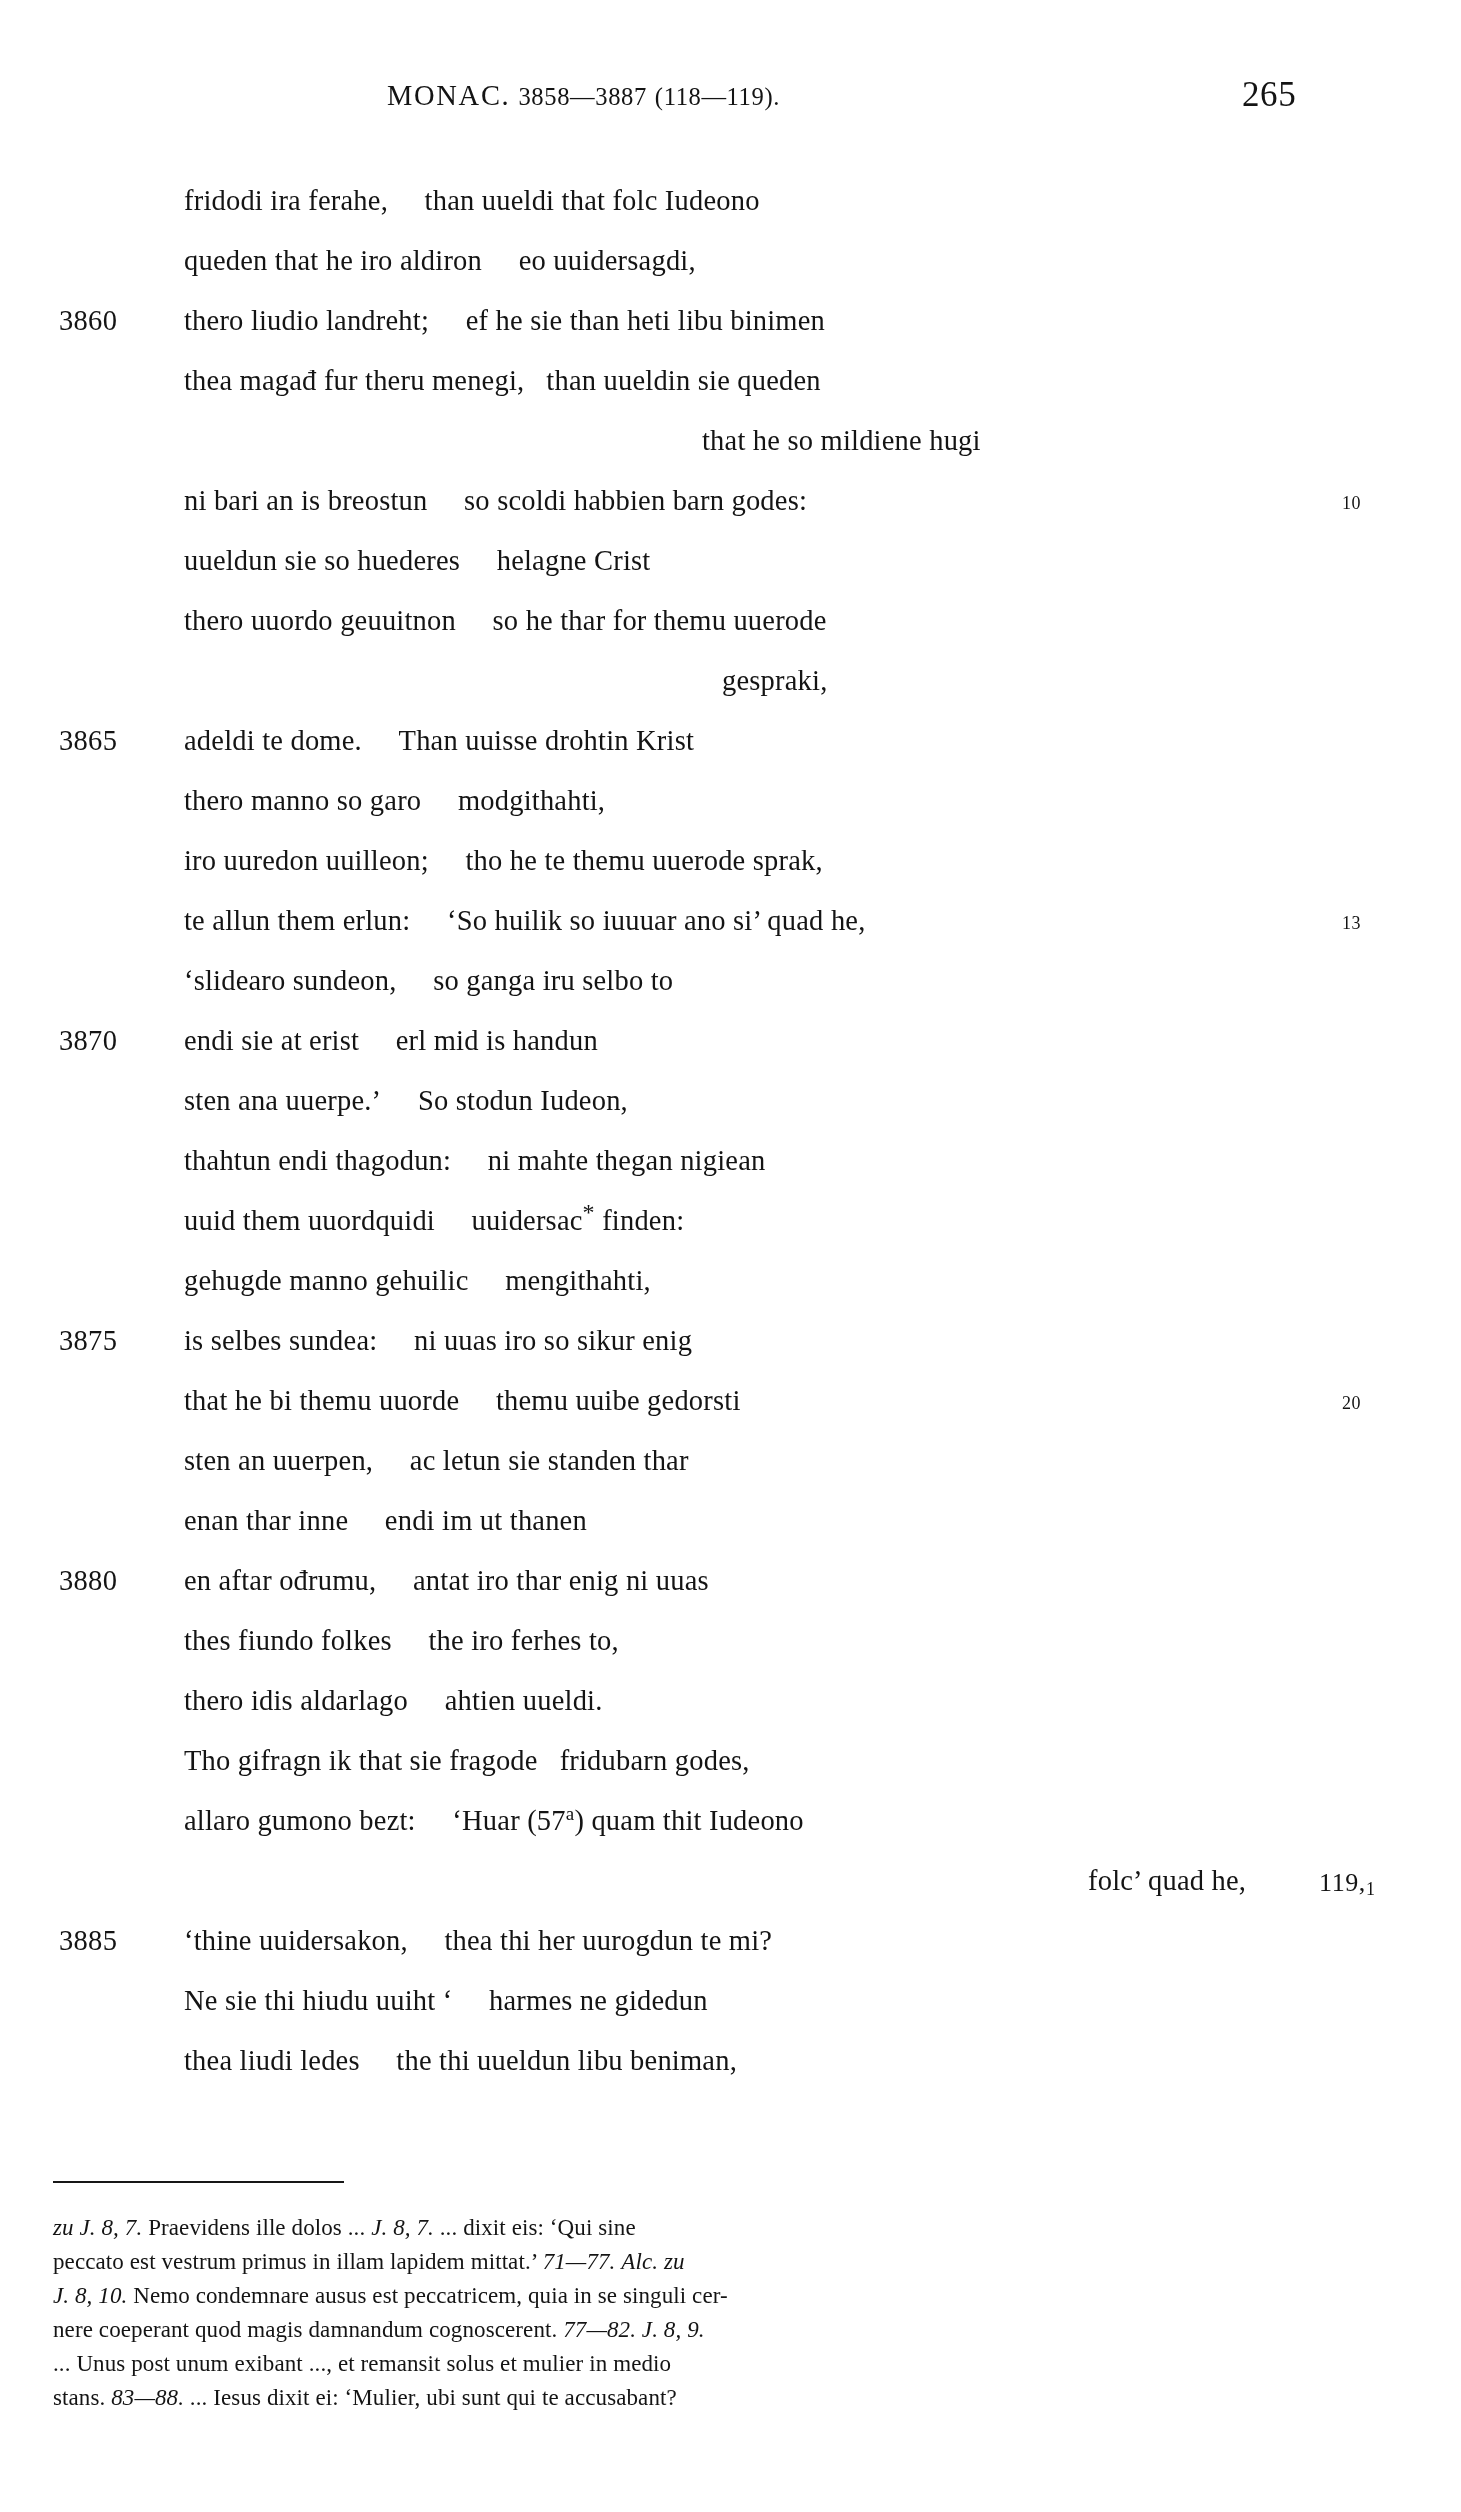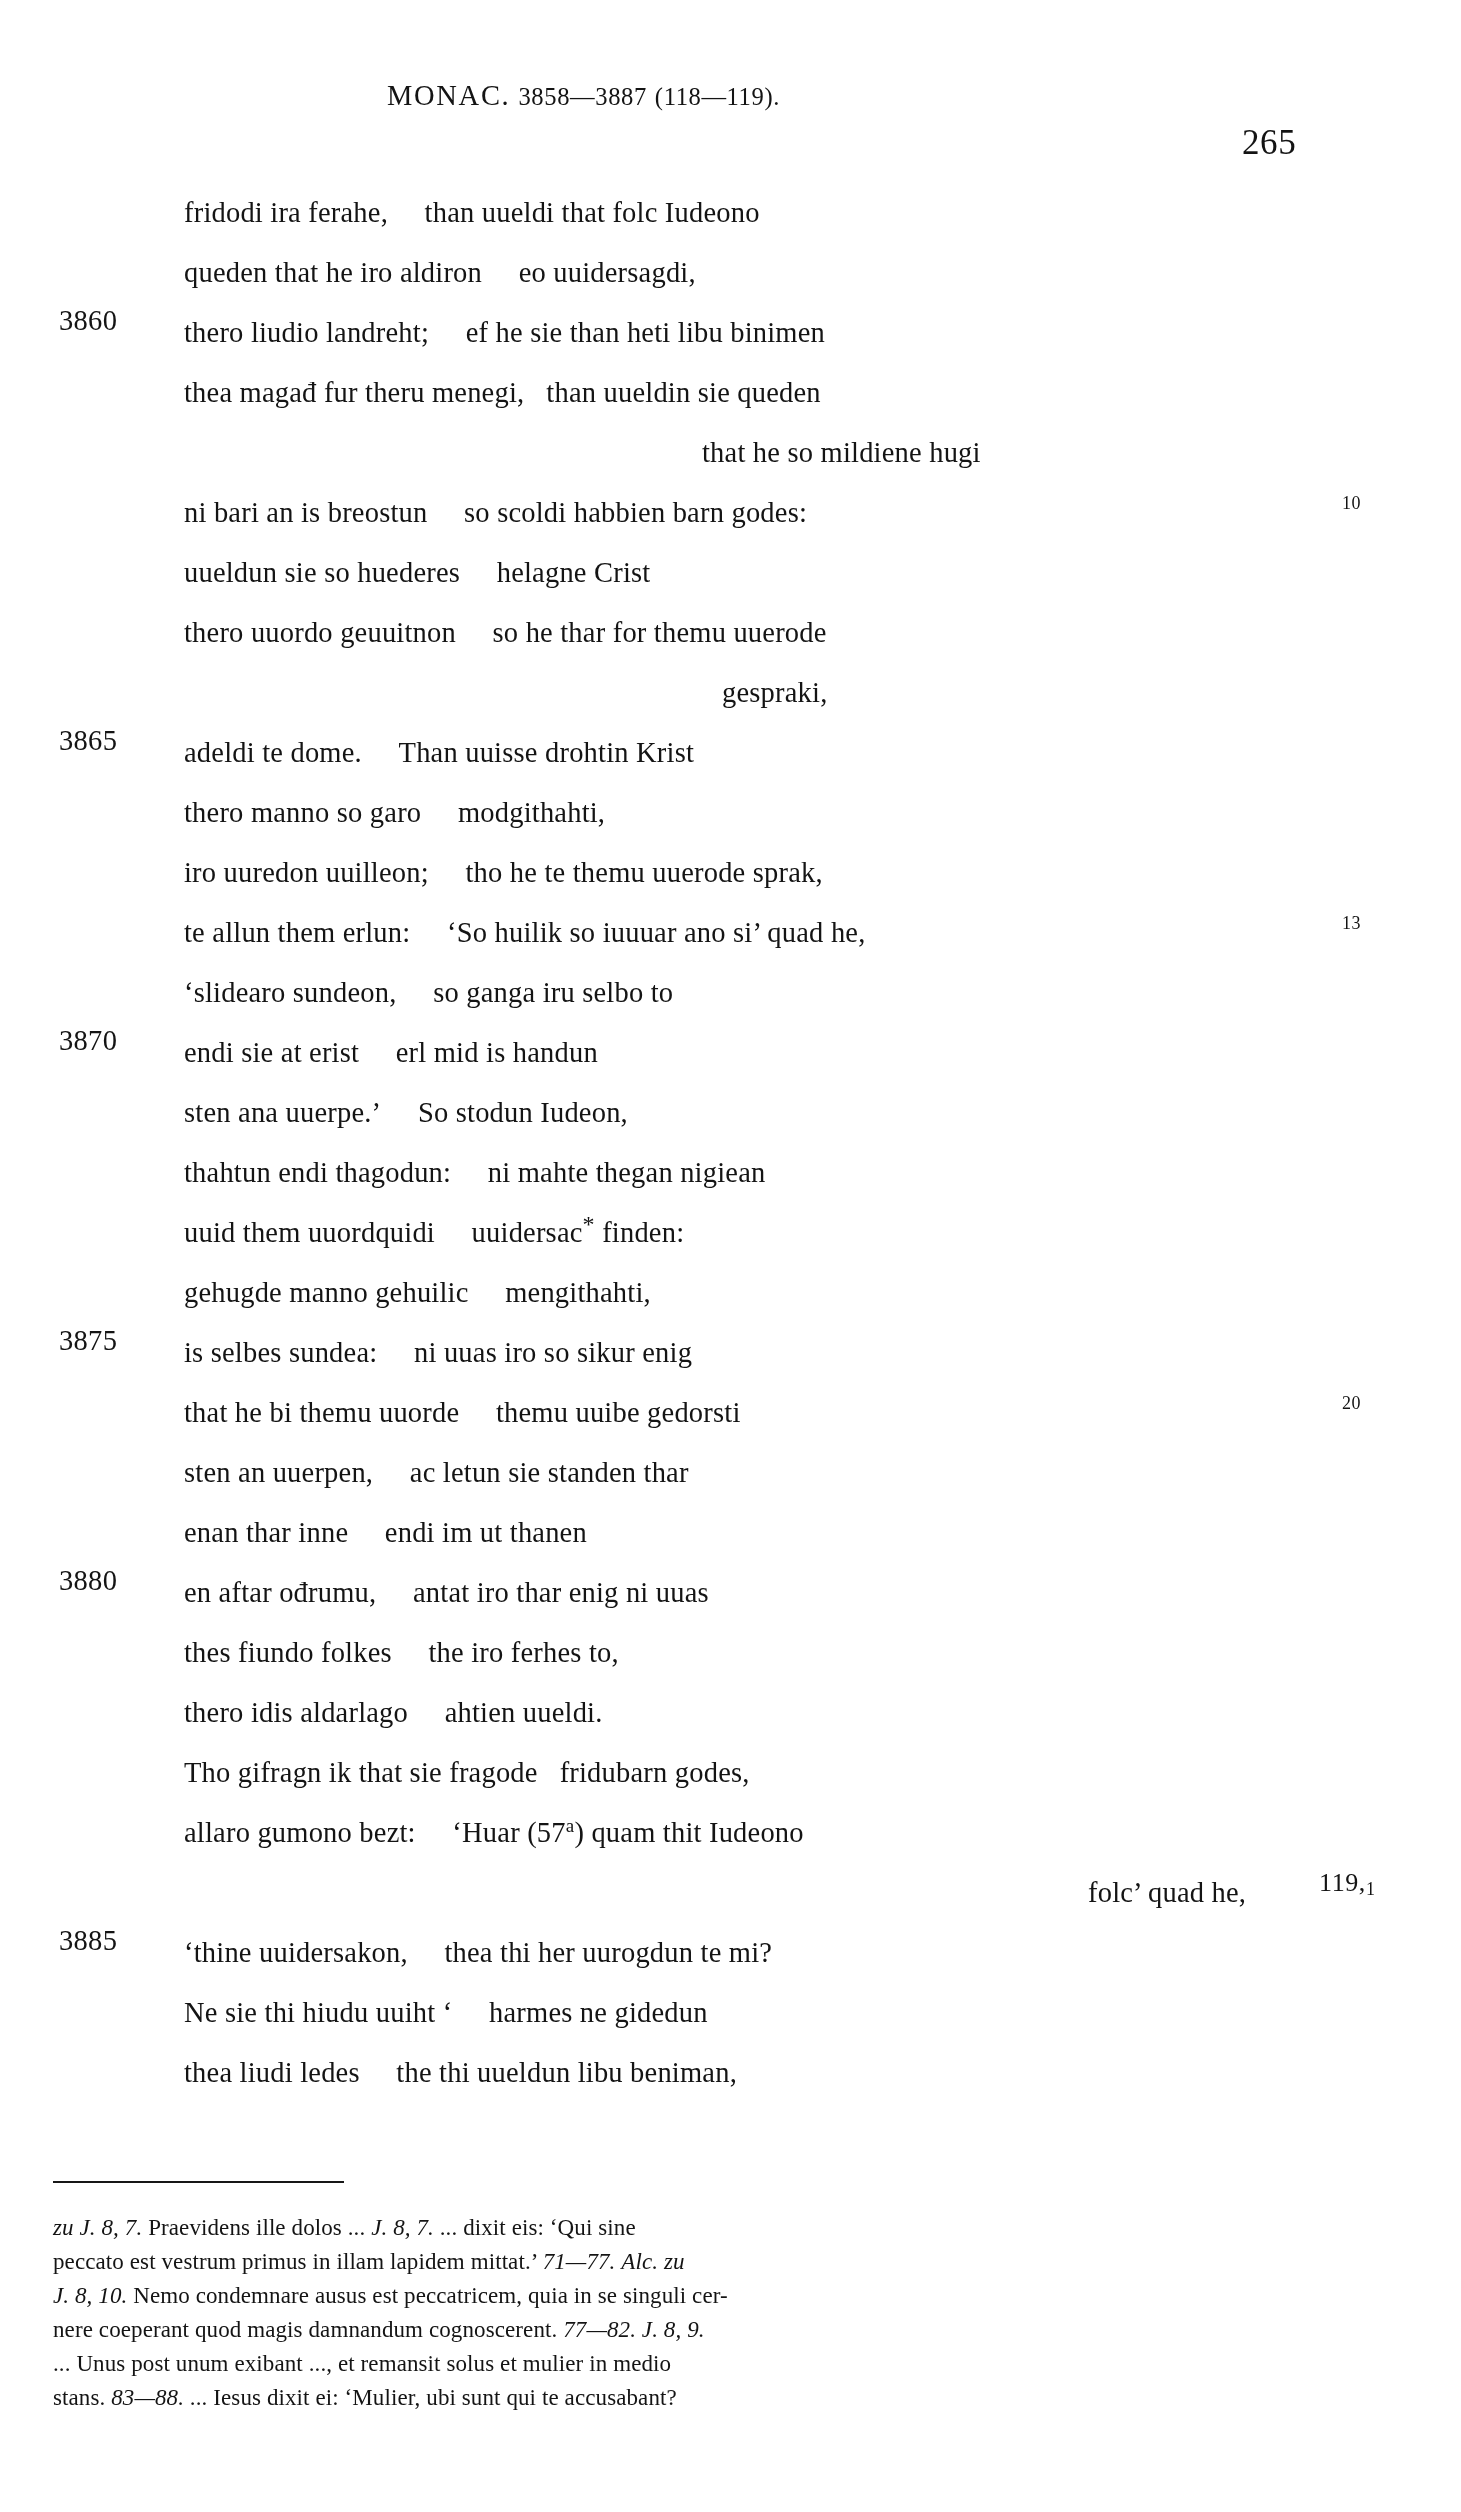--- a/index.html
+++ b/index.html
@@ -46,21 +46,20 @@
   .runhead-title .nums {
     font-size: 24.6px;
     letter-spacing: 0.6px;
   }
   .runhead-pageno {
     position: absolute;
     left: 1242px;
     top: -4.6px;
     font-size: 35px;
     letter-spacing: 0.6px;
-    margin-top: 48px;
   }
 
   
   .verse {
     position: absolute;
     top: 171px;
     left: 0;
     width: 1462px;
   }
   .vline {
@@ -72,21 +71,21 @@
   }
   .vnum {
     position: absolute;
     left: 59px;
     top: 0;
     font-size: 28.5px;
     letter-spacing: 0.3px;
   }
   .vtext {
     position: absolute;
-    top: 12px;
+    top: 0;
     letter-spacing: 0.2px;
     text-align: right;
   }
   .vtext.indent  { left: 184px; }
   .vtext.center  { left: 702px; }
   .vtext.center2 { left: 722px; }
   .vtext.center3 { left: 1088px; }
   .vmarg {
     position: absolute;
     top: 2.3px;

